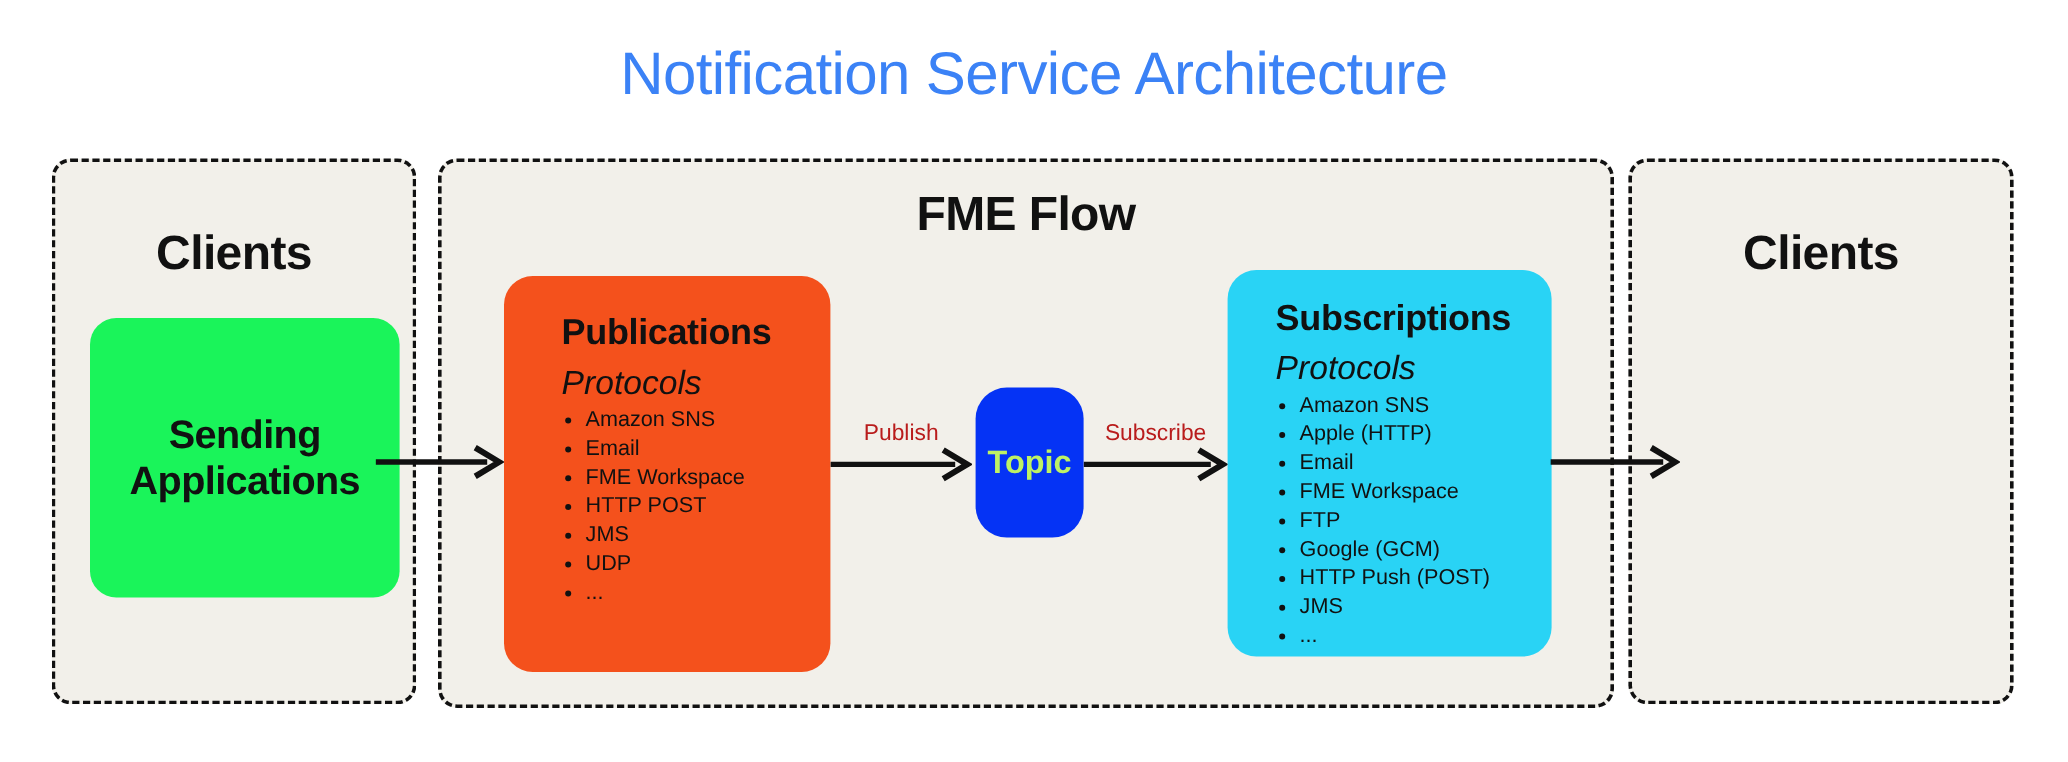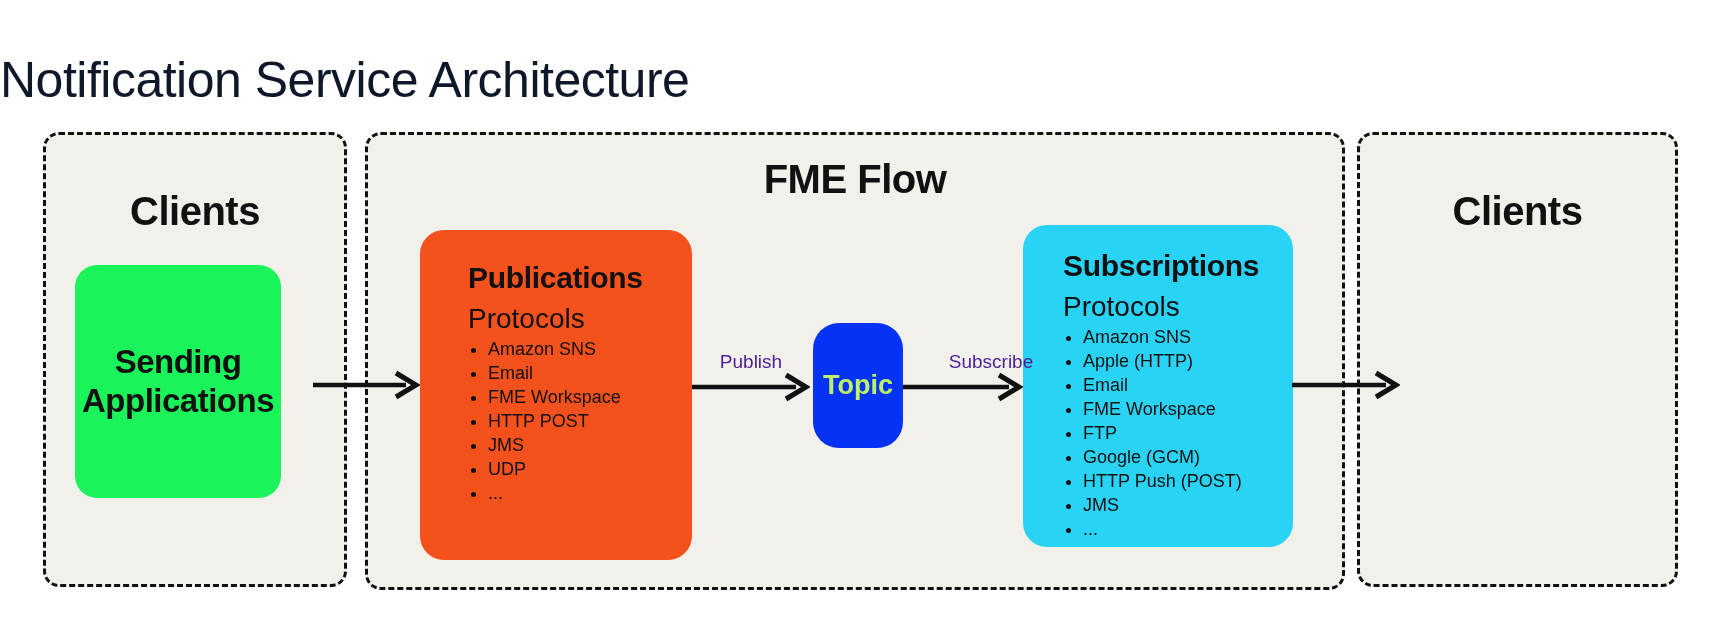--- a/index.html
+++ b/index.html
@@ -6,21 +6,21 @@
     --green:#1AF45A; --orange:#F4511C; --cyan:#29D3F5; --blue:#0533F5;
     --panel_bg:#F2F0EA; --line:#111111;
   }
   *{box-sizing:border-box; margin:0; padding:0;}
   html,body{background:#ffffff;}
   body{font-family:"Liberation Sans","DejaVu Sans",sans-serif; color:#111;}
   .canvas{position:relative; width:1723px; height:635px; background:#ffffff; overflow:hidden;}
 
   .title{
     position:absolute; top:32px; left:0; width:100%;
-    font-size:50px; font-weight:400; letter-spacing:-0.5px; color:#0f172a;margin-top:19px;
+    text-align:center; font-size:50px; font-weight:400; letter-spacing:-0.5px; color:#3b82f6;
   }
 
   .panel{
     position:absolute; background:var(--panel_bg);
     border:3px dashed var(--line); border-radius:16px;
   }
   .panel-left  {left:43px;   top:132px; width:304px; height:455px;}
   .panel-mid   {left:365px;  top:132px; width:980px; height:458px;}
   .panel-right {left:1357px; top:132px; width:321px; height:455px;}
 
@@ -31,51 +31,51 @@
   .panel-left .panel-title, .panel-right .panel-title{top:54px;}
   .panel-mid .panel-title{top:22px;}
 
   .node{position:absolute;}
 
   .green-node{
     background:var(--green); border-radius:22px;
     display:flex; align-items:center; justify-content:center; text-align:center;
     font-size:33px; font-weight:700; line-height:1.16; letter-spacing:-0.5px;
   }
-  .panel-left  .green-node{left:29px; top:130px; width:206px; height:233px;}
+  .panel-left  .green-node{left:29px; top:130px; width:258px; height:233px;}
   .panel-right .green-node{left:40px; top:132px; width:237px; height:238px;}
 
   .list-node{border-radius:24px;}
   .pubs{left:52px;  top:95px; width:272px; height:330px; background:var(--orange); padding:30px 14px 0 48px;}
   .subs{left:655px; top:90px; width:270px; height:322px; background:var(--cyan);   padding:23px 10px 0 40px;}
 
   .node-title{font-size:30px; font-weight:700; letter-spacing:-0.3px; line-height:1.2;}
-  .node-subtitle{font-size:28px; font-weight:400; margin-top:6px; line-height:1.2;}
+  .node-subtitle{font-size:28px; font-weight:400; margin-top:6px; line-height:1.2;font-style:italic;}
   .protocol-list{list-style:disc; margin:1px 0 0 0; padding-left:20px;}
   .protocol-list li{font-size:18px; line-height:24px;}
 
   .topic-node{
     left:445px; top:188px; width:90px; height:125px;
     background:var(--blue); border-radius:26px;
     display:flex; align-items:center; justify-content:center;
     color:#bef264; font-size:27px; font-weight:600;
   }
 
   .arrow{position:absolute; height:30px;}
   .arrow svg{display:block;}
   .arrow-1{left:313px;  top:370px; width:107px;}
   .arrow-2{left:692px;  top:372px; width:118px;}
   .arrow-3{left:903px;  top:372px; width:120px;}
   .arrow-4{left:1292px; top:370px; width:108px;}
 
   .arrow-label{
-    position:absolute; text-align:center; font-size:19px; color:#4c1d95;
+    position:absolute; text-align:center; font-size:19px; color:#b91c1c;
   }
   .publish-label  {left:692px; top:351px; width:118px;}
-  .subscribe-label{left:903px; top:351px; width:120px;margin-left:28px;}
+  .subscribe-label{left:903px; top:351px; width:120px;}
 </style>
 </head>
 <body>
 
 <div class="canvas">
 
   <h1 class="title">Notification Service Architecture</h1>
 
   <section class="panel panel-left">
     <div class="panel-title">Clients</div>

